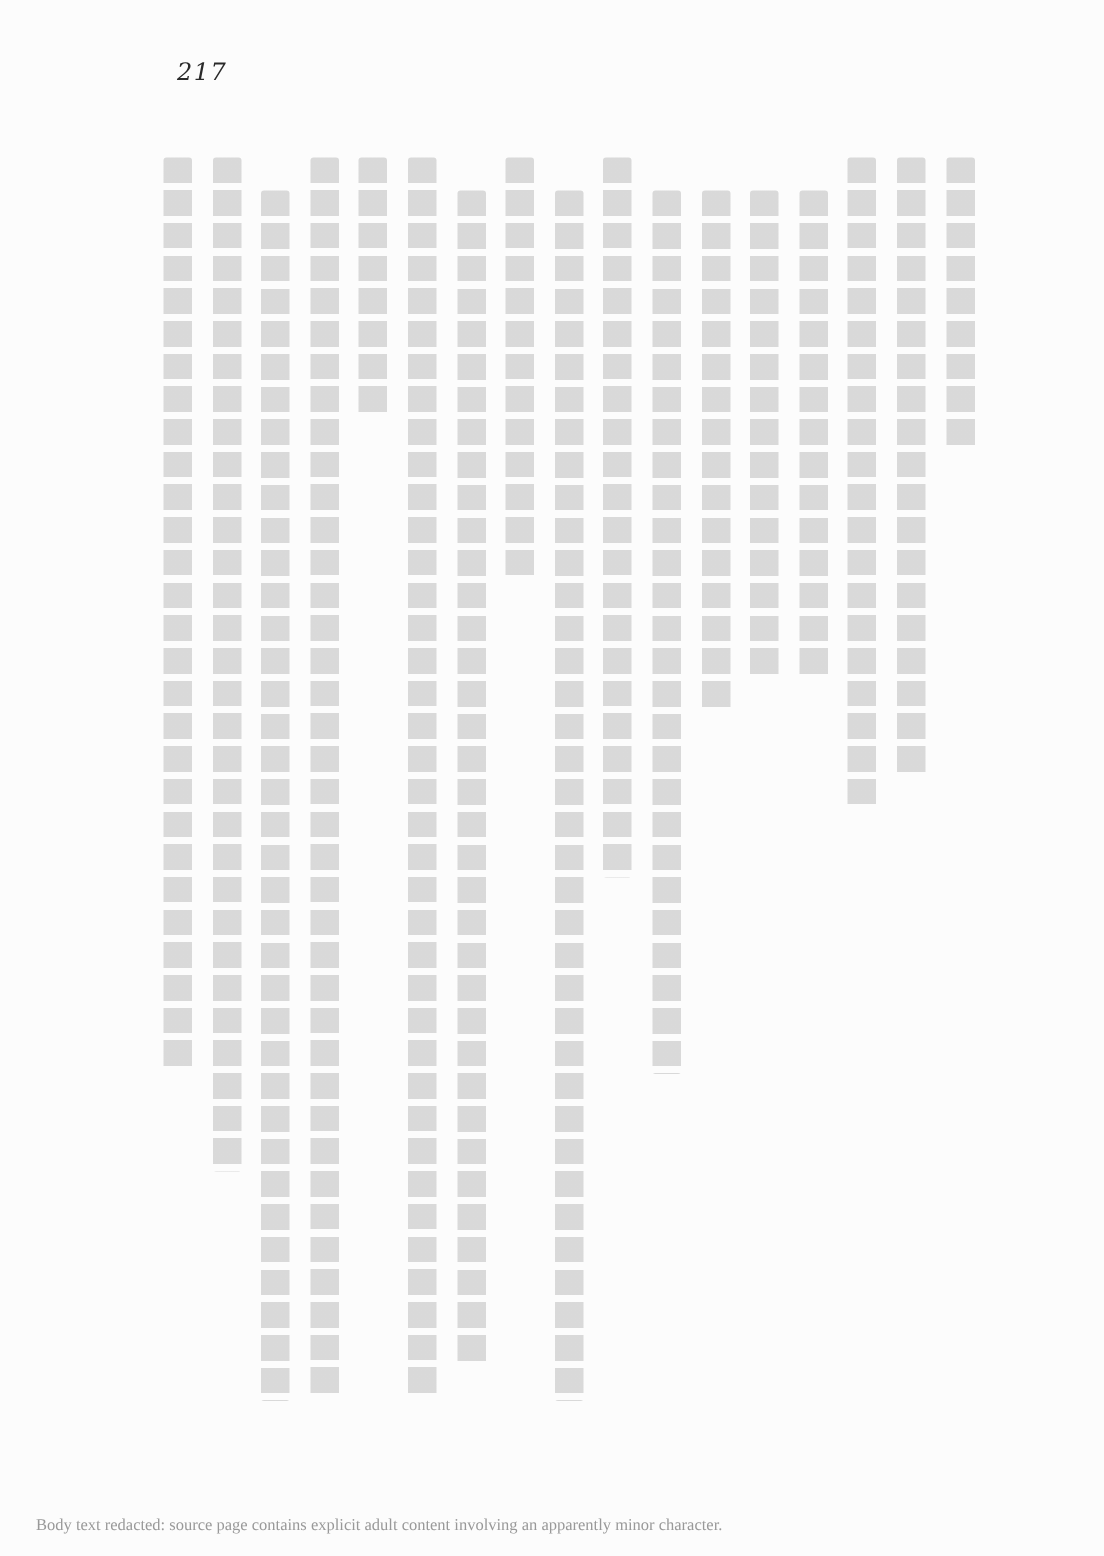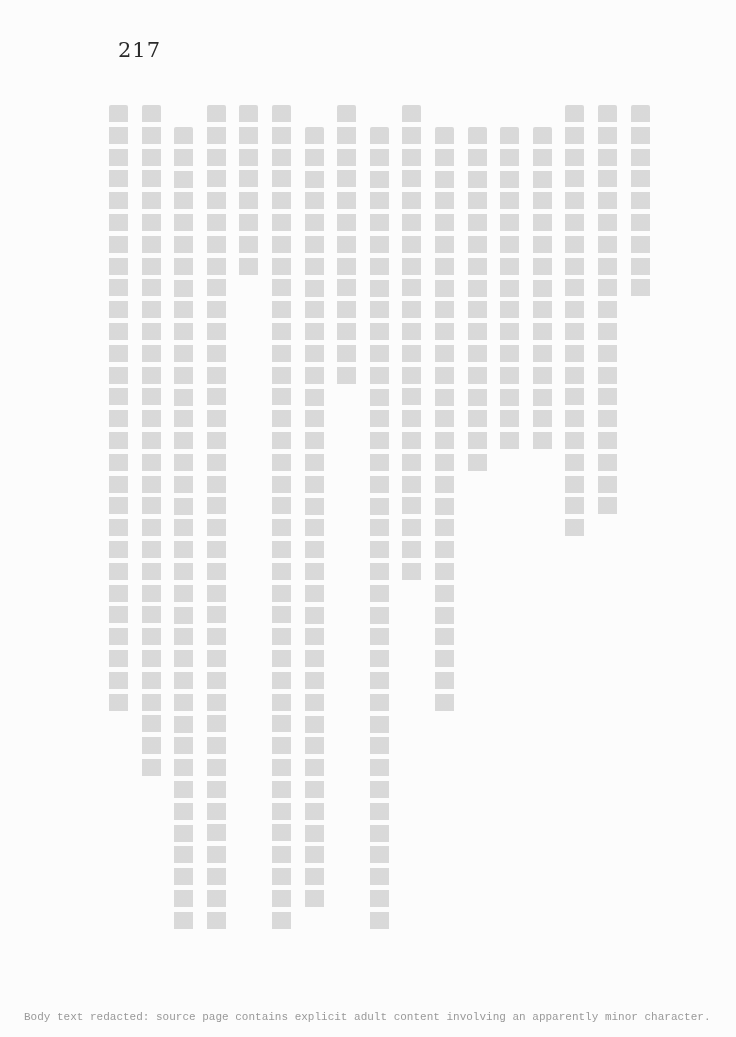--- a/index.html
+++ b/index.html
@@ -3,42 +3,42 @@
 <meta charset="utf-8">
 <style>
   html,body{margin:0;padding:0;}
   body{
     width:736px;height:1037px;position:relative;overflow:hidden;
     background:#fcfcfc;
     font-family:"DejaVu Serif","Liberation Serif",serif;
   }
   .page-number{
     position:absolute;top:38px;left:118px;
-    font-size:21px;color:#2a2a2a;letter-spacing:1px;
+    font-style:italic;font-size:16px;color:#2a2a2a;letter-spacing:1px;
   }
   .text-block{
     position:absolute;top:105px;right:80px;height:832px;
     writing-mode:vertical-rl;text-orientation:mixed;
   }
   .line{
     margin:0;line-height:32.6px;height:832px;
   }
   
   .redacted-run{
     display:inline-block;
     writing-mode:vertical-rl;
     width:19px;
     background:repeating-linear-gradient(
       to bottom,#3a3a3a 0px,#3a3a3a 17px,transparent 17px,transparent 21.8px);
     opacity:0.18;border-radius:2px;
   }
   .indent .redacted-run{margin-top:22px;}
   .notice{
     position:absolute;left:24px;bottom:14px;
-    font-family:Liberation Mono, monospace;
+    font-family:Liberation Serif, serif;
     font-size:11px;color:#999;
   }
 </style>
 </head>
 <body>
 
 <div class="page-number">217</div>
 
 <div class="text-block">
     <p class="line"><span class="redacted-run" style="height: 196.2px;"></span></p>

